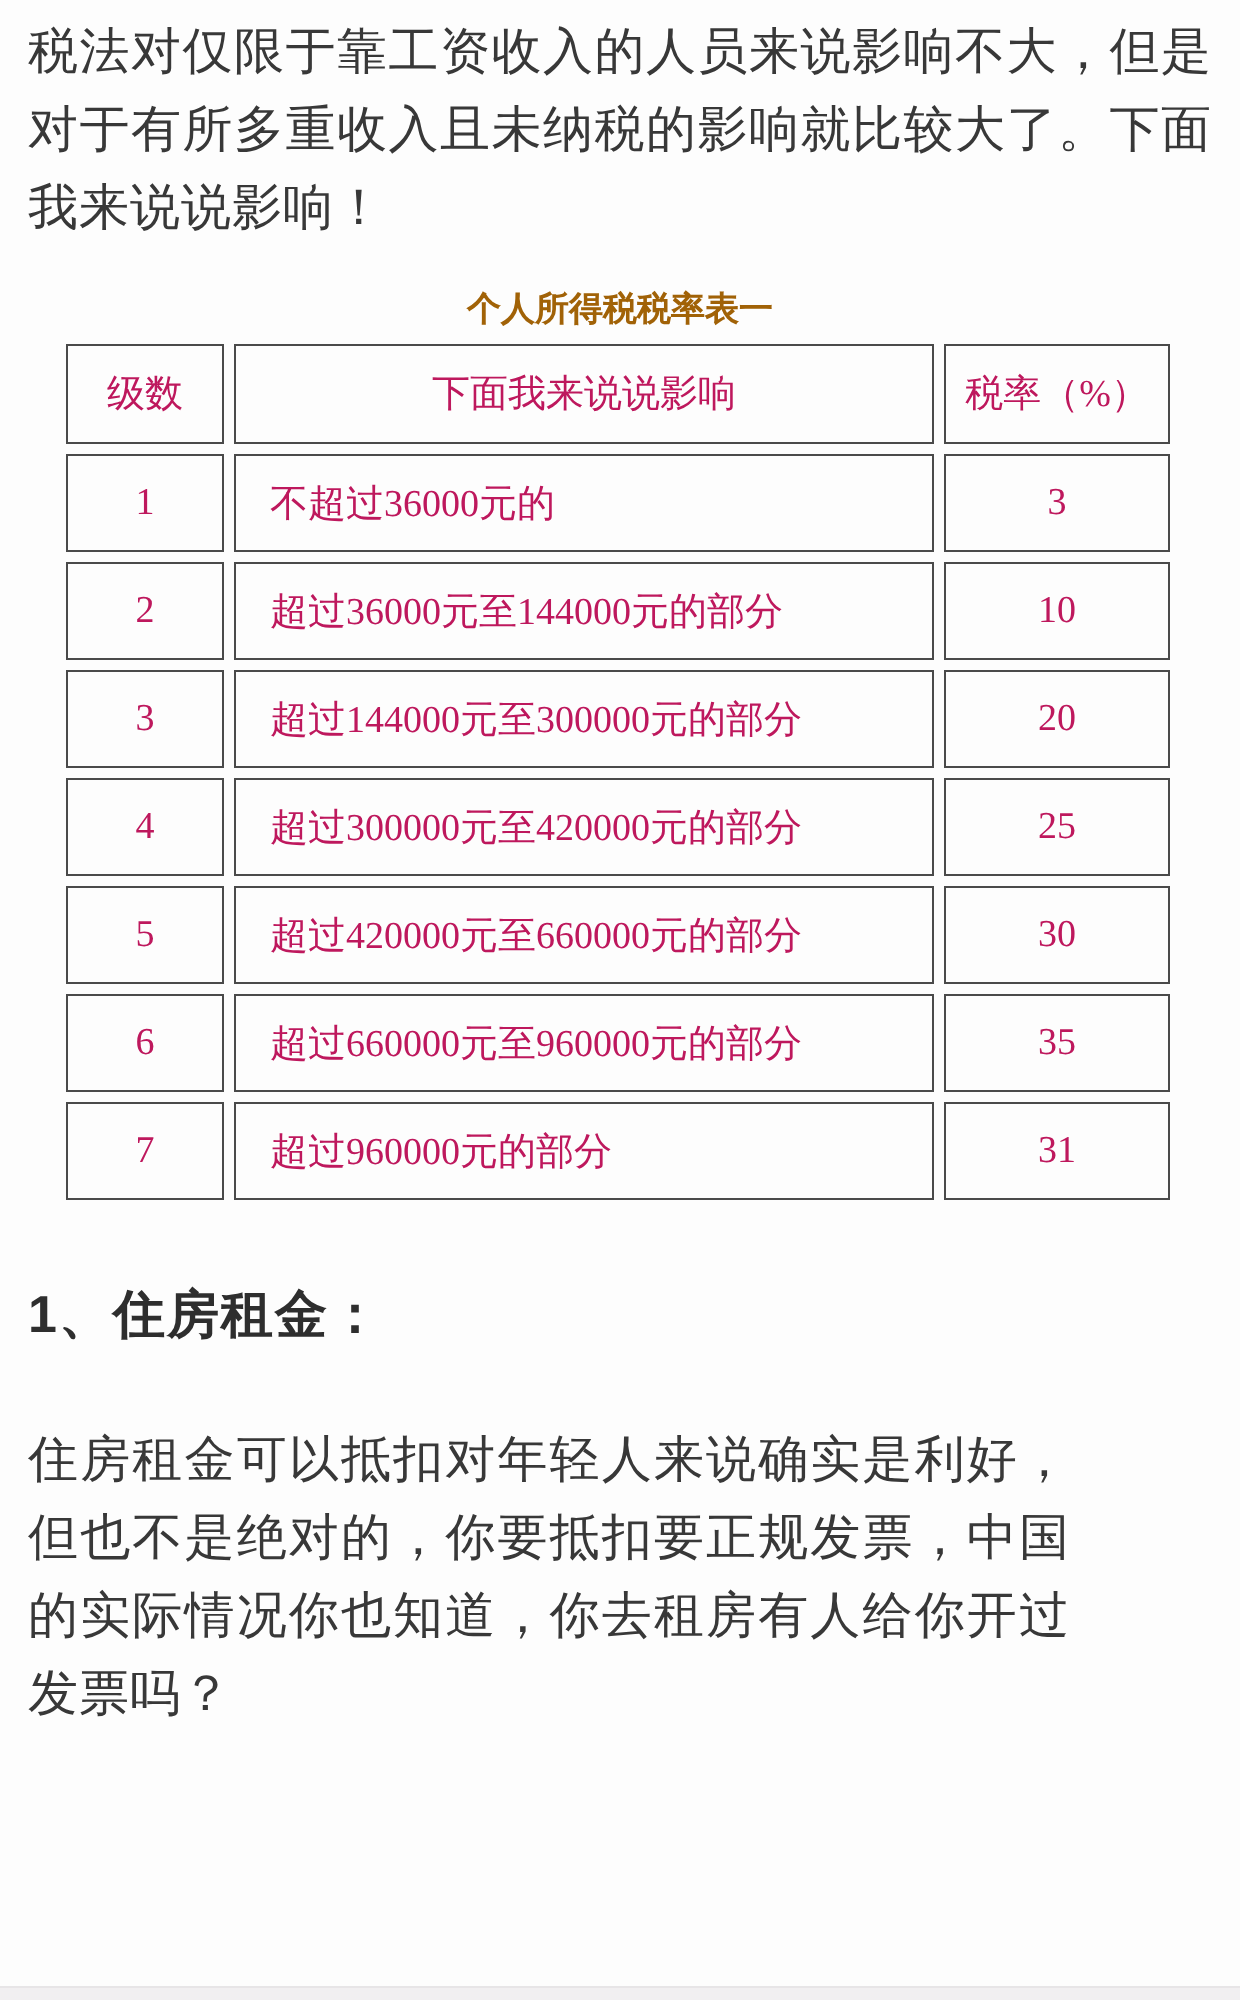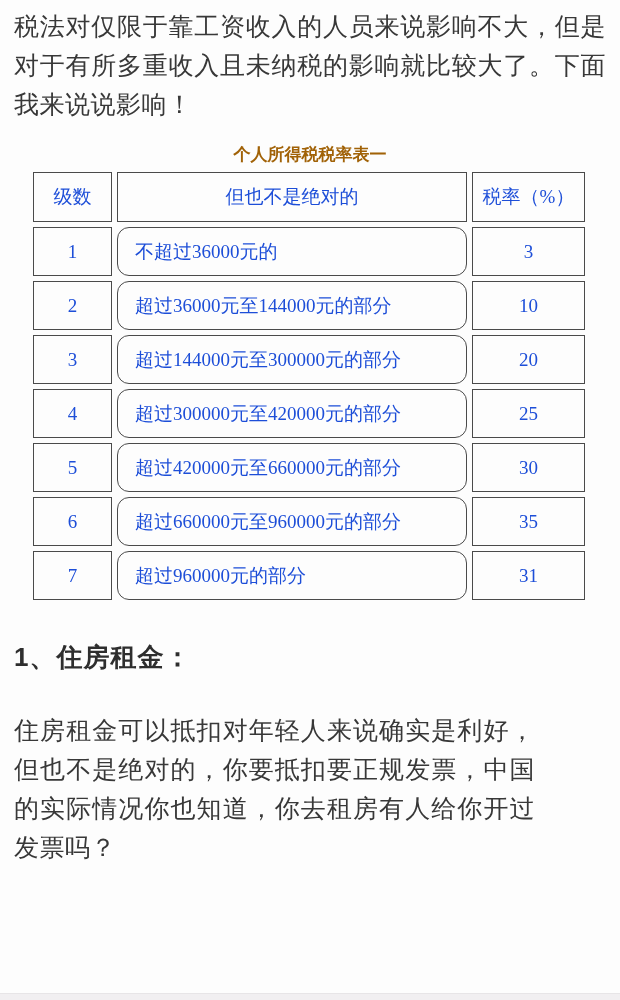--- a/index.html
+++ b/index.html
@@ -45,36 +45,35 @@
     margin: 2px 0 0 28px;
     border-collapse: separate;
     border-spacing: 5px;
     table-layout: fixed;
   }
   table.tax-table td, table.tax-table th {
     border: 1px solid #4a4a4a;
     background: #fdfdfd;
     font-family: "Liberation Serif", "DejaVu Serif", serif;
     font-weight: normal;
-    color: #1d4ed8;
+    color: #be185d;
     font-size: 19px;
     vertical-align: middle;
     text-align: center;
     height: 49px;
     overflow: hidden;
     white-space: nowrap;
   }
   table.tax-table th { height: 50px; }
   .col-level  { width: 79px;  }
   .col-income { width: 350px; }
   .col-rate   { width: 113px; }
   table.tax-table td.cell-income {
     text-align: left;
     padding-left: 17px;
-    border-radius: 12px;
   }
   .deduction-line {
     margin-top: 66px;
     padding: 0 14px;
     font-size: 25px;
     line-height: 30px;
     color: #383838;
     letter-spacing: 0.5px;
   }
   .section-heading {
@@ -118,21 +117,21 @@
 
   <table class="tax-table">
     <colgroup>
       <col class="col-level">
       <col class="col-income">
       <col class="col-rate">
     </colgroup>
     <thead>
       <tr>
         <th>级数</th>
-        <th>但也不是绝对的</th>
+        <th>下面我来说说影响</th>
         <th>税率（%）</th>
       </tr>
     </thead>
     <tbody>
       <tr>
         <td>1</td>
         <td class="cell-income">不超过36000元的</td>
         <td>3</td>
       </tr>
       <tr>

